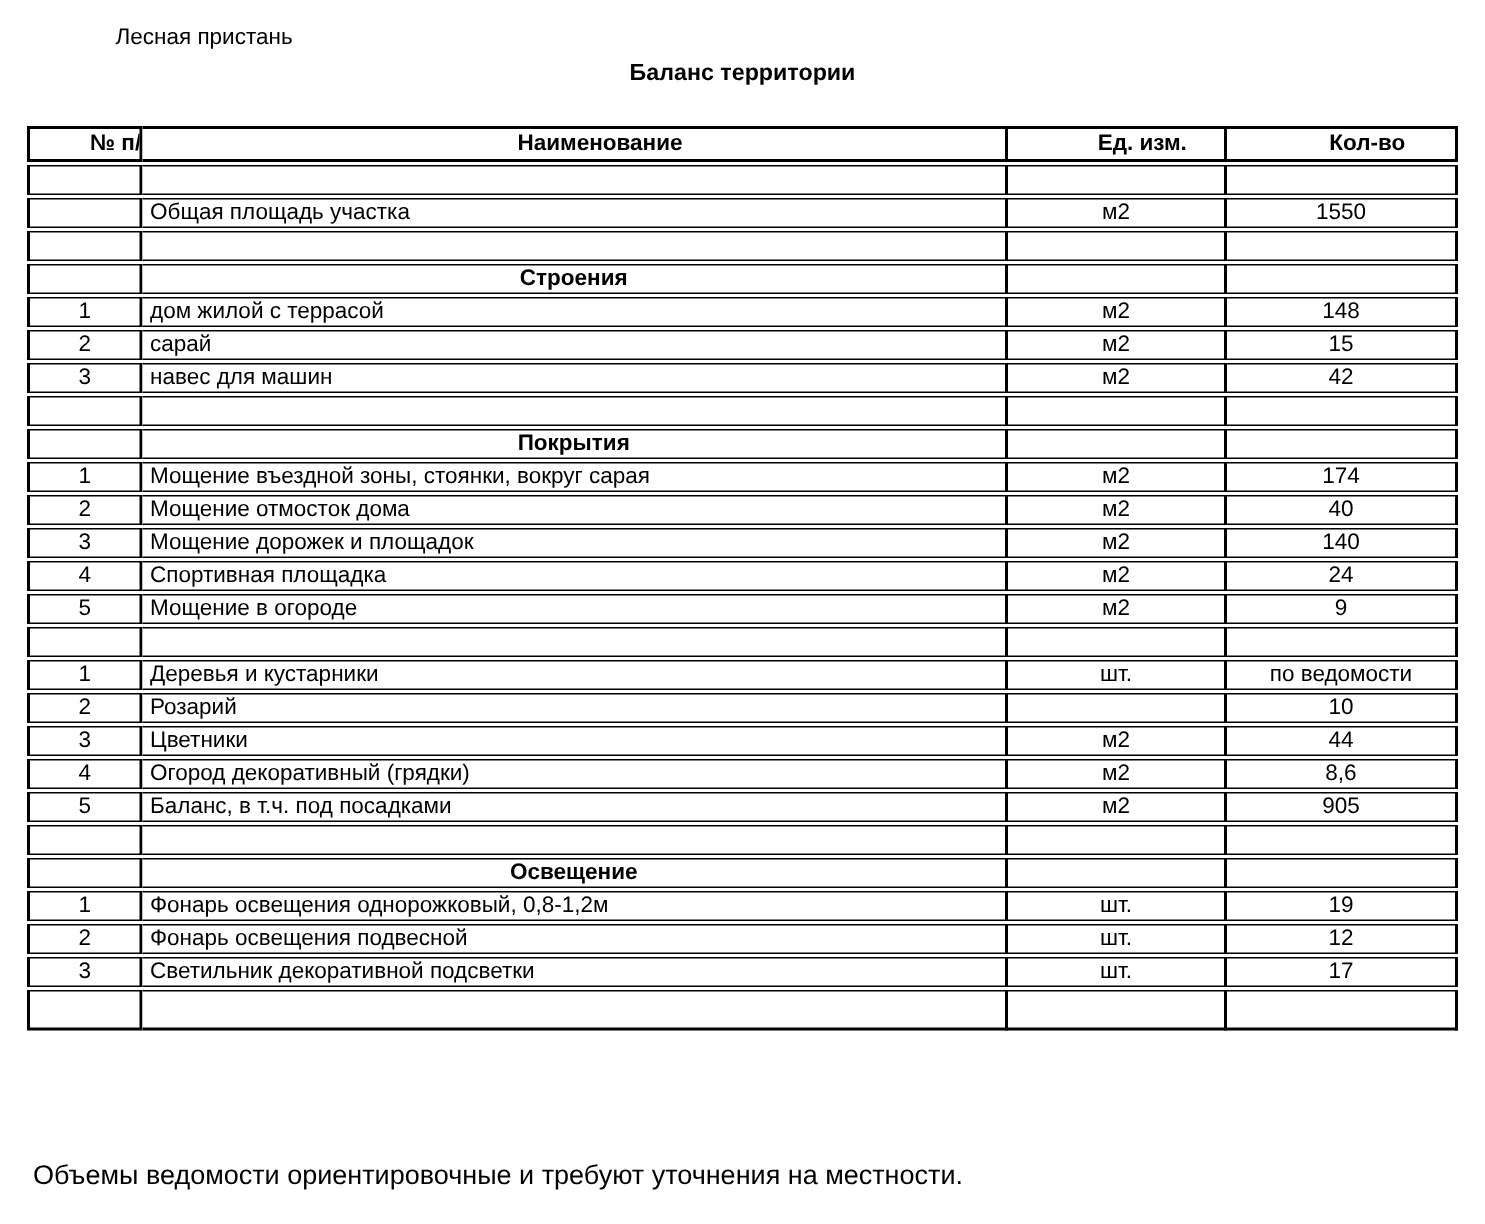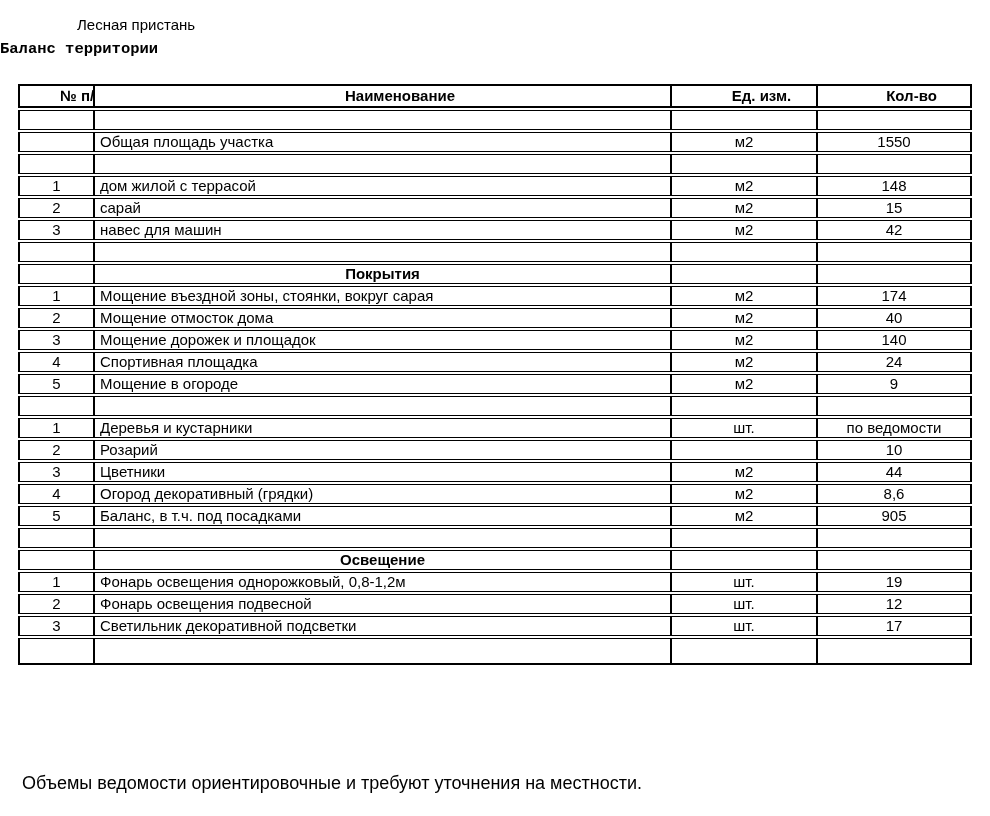--- a/index.html
+++ b/index.html
@@ -22,24 +22,24 @@
     top: 16px;
     font-size: 15px;
     font-weight: 400;
     white-space: nowrap;
   }
   .doc-title {
     position: absolute;
     left: 0;
     top: 40px;
     width: 990px;
+    text-align: center;
     font-size: 15.5px;
     font-weight: 700;
     white-space: nowrap;
-    font-family: Liberation Mono, monospace;
   }
   table.balance {
     position: absolute;
     left: 18px;
     top: 82px;
     width: 954px;
     table-layout: fixed;
     border-collapse: separate;
     border-spacing: 0 2px;
   }
@@ -126,20 +126,26 @@
           <td class="c-unit">м2</td>
           <td class="c-qty">1550</td>
         </tr>
         <tr>
           <td class="c-num"></td>
           <td class="c-name"></td>
           <td class="c-unit"></td>
           <td class="c-qty"></td>
         </tr>
         <tr>
+          <td class="c-num"></td>
+          <td class="c-name section">Строения</td>
+          <td class="c-unit"></td>
+          <td class="c-qty"></td>
+        </tr>
+        <tr>
           <td class="c-num">1</td>
           <td class="c-name">дом жилой с террасой</td>
           <td class="c-unit">м2</td>
           <td class="c-qty">148</td>
         </tr>
         <tr>
           <td class="c-num">2</td>
           <td class="c-name">сарай</td>
           <td class="c-unit">м2</td>
           <td class="c-qty">15</td>

